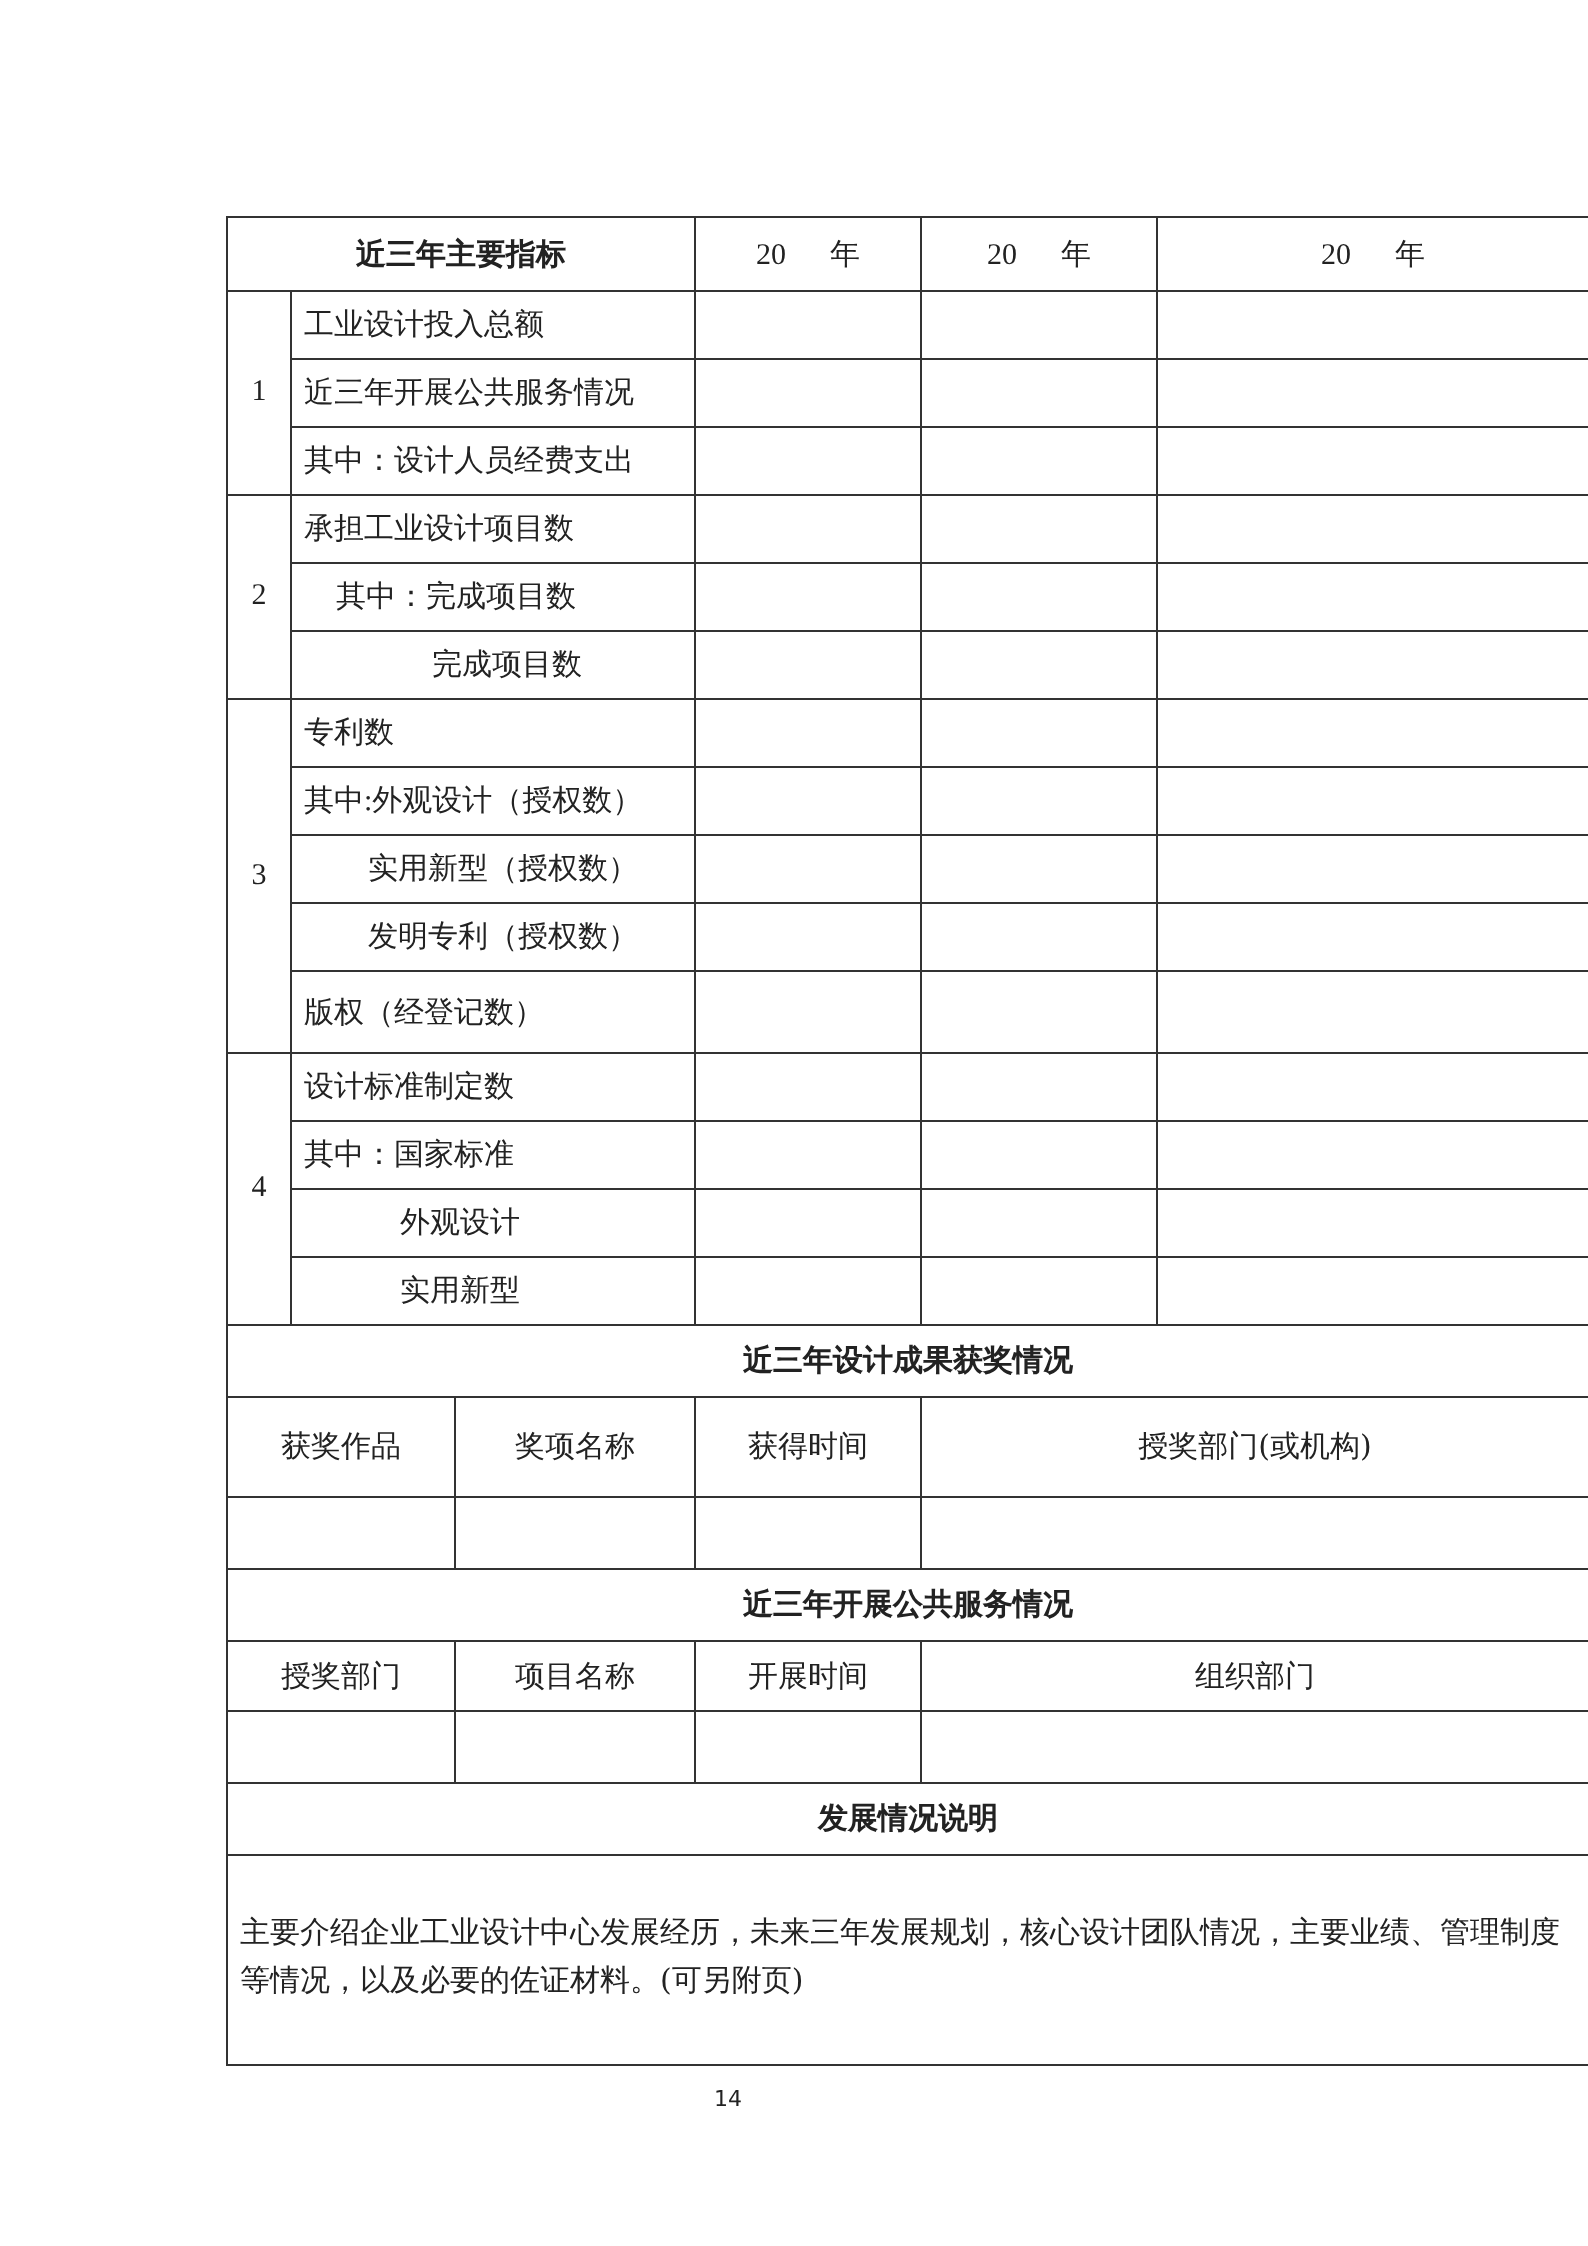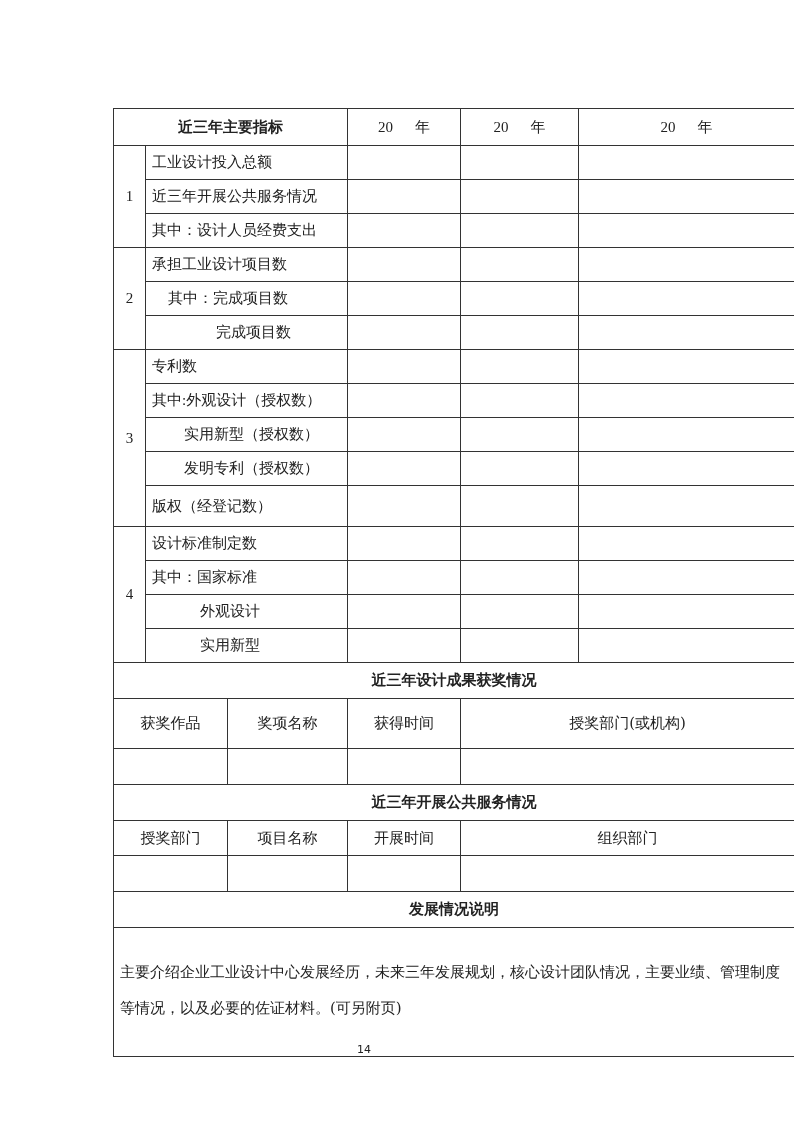--- a/index.html
+++ b/index.html
@@ -8,21 +8,21 @@
   td{border:1px solid #333;padding:0;font-size:15px;height:34px;box-sizing:border-box;}
   .hdr{font-family:"DejaVu Sans","Liberation Sans",sans-serif;font-weight:bold;text-align:center;font-size:15px;}
   .num{text-align:center;font-family:"Liberation Serif",serif;font-size:15px;}
   .lbl{padding-left:6px;white-space:nowrap;font-family:Liberation Serif, serif;}
   .i1{padding-left:22px;}
   .i3{padding-left:54px;}
   .i4{padding-left:70px;}
   .c{text-align:center;}
   .yr{text-align:center;font-weight:normal;font-family:"Liberation Serif",serif;}
   .yr span.y{font-family:"DejaVu Sans",sans-serif;margin-left:22px;}
-  .desc{font-size:15px;line-height:36px;padding:26px 6px 30px 6px;height:100px;vertical-align:top;}
+  .desc{font-size:15px;line-height:24px;padding:26px 6px 30px 6px;height:100px;vertical-align:top;}
   .page{position:absolute;left:0;width:728px;top:1043px;text-align:center;font-size:11px;font-family:"DejaVu Sans",sans-serif;}
 </style>
 </head>
 <body>
 
 <table>
   <colgroup>
     <col style="width:32px">
       <col style="width:82px">
       <col style="width:120px">

